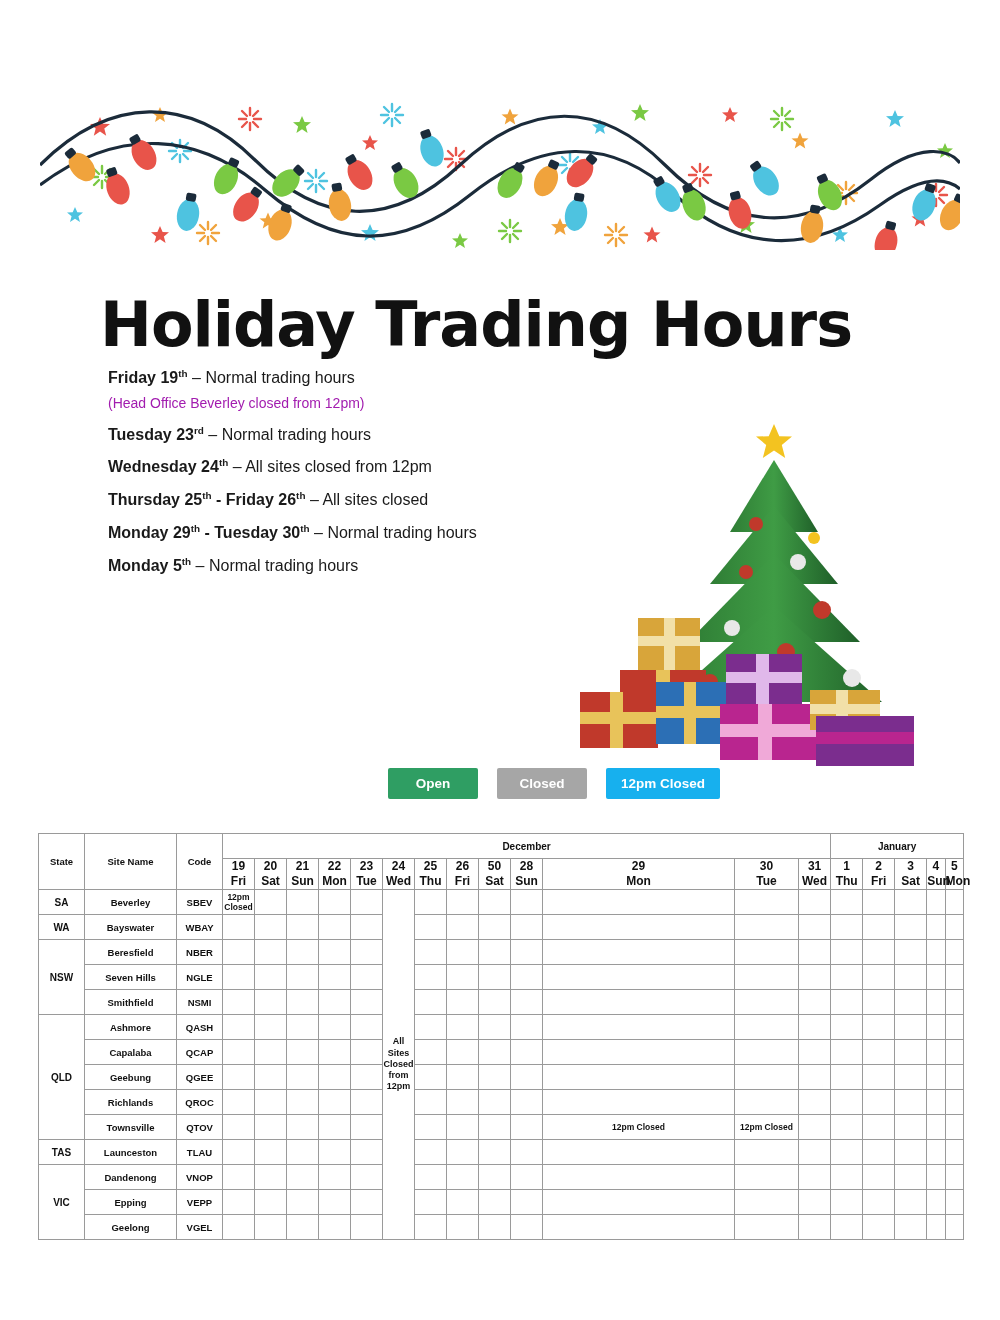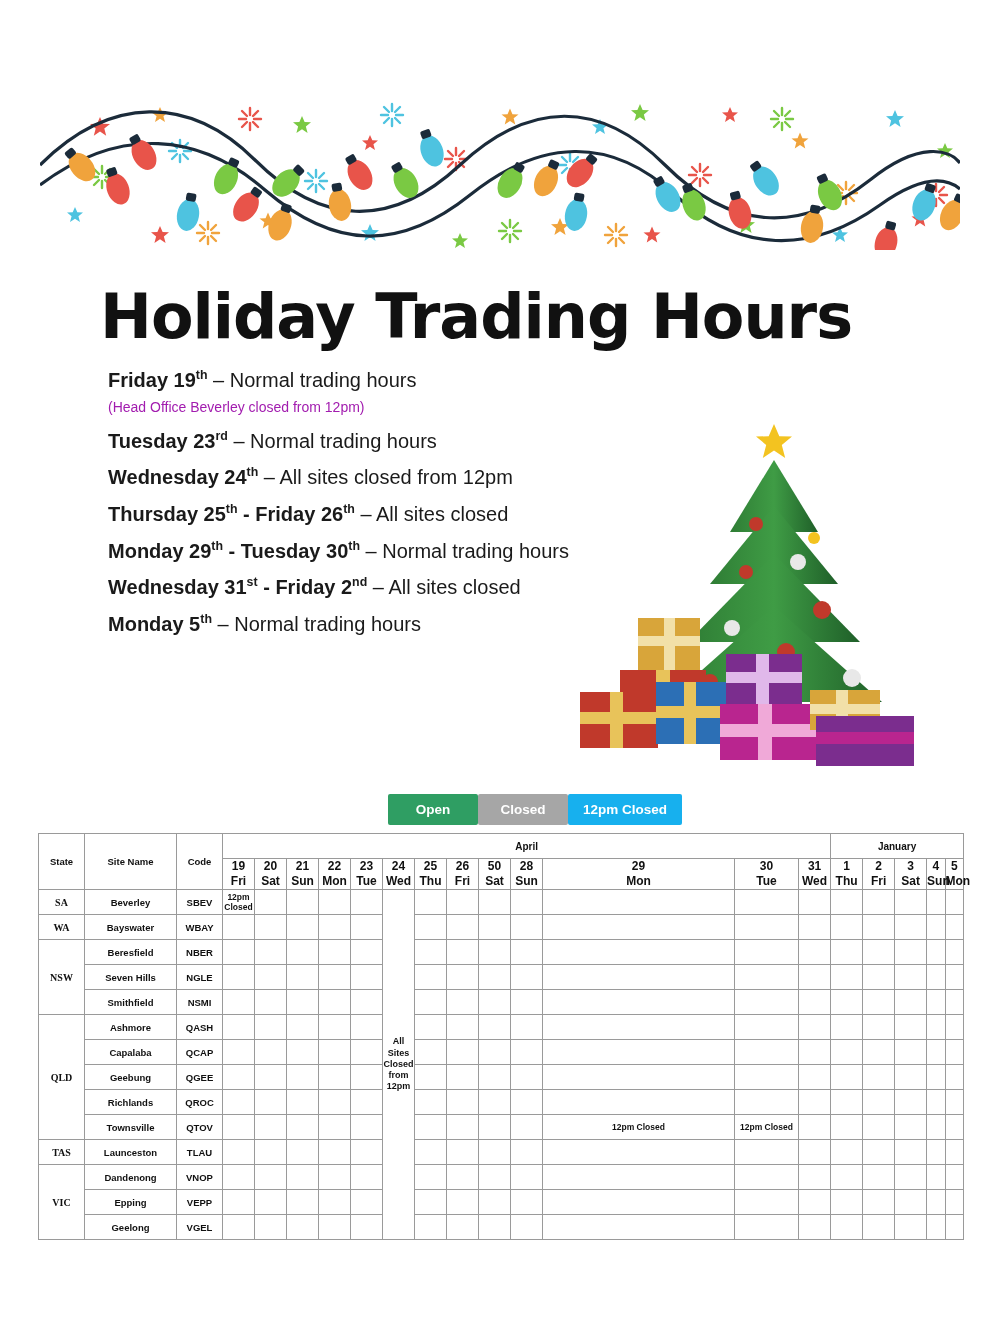--- a/index.html
+++ b/index.html
@@ -14,47 +14,47 @@
   }
 
   
   .lights-banner {
     position:absolute; left:40px; top:55px; width:920px; height:195px;
   }
   .lights-banner svg { display:block; }
 
   
   .title {
-    position:absolute; left:100px; top:280px;
+    position:absolute; left:100px; top:288px;
     font-size:62px; font-weight:bold; letter-spacing:-1px;
     font-family:"DejaVu Sans", sans-serif;
     color:#111;
     white-space:nowrap;
   }
 
   
   .notices {
     position:absolute; left:108px; top:368px; width:640px;
   }
   .notice-line {
-    font-size:20px; color:#1a1a1a; margin-bottom:13px; line-height:1.15;
+    font-size:16px; color:#1a1a1a; margin-bottom:13px; line-height:1.15;
   }
   .notice-line .bold { font-weight:bold; }
   .notice-line sup { font-size:0.62em; vertical-align:super; font-weight:bold; }
   .notice-sub {
     font-size:14px; color:#a21caf; margin-top:-6px; margin-bottom:14px;
   }
 
   
   .tree-art { position:absolute; left:560px; top:420px; width:400px; height:360px; }
 
   
   .legend {
-    position:absolute; left:340px; top:794px;
-    display:flex; padding-left:48px;
+    position:absolute; left:340px; top:768px;
+    display:flex; gap:19px;padding-left:48px;
   }
   .legend-item {
     width:90px; height:31px; border-radius:2px;
     display:flex; align-items:center; justify-content:center;
     color:#fff; font-size:13.5px; font-weight:bold;
   }
   .legend-item.wide { width:114px; }
 
   
   .grid-wrap {
@@ -77,21 +77,21 @@
   .hdr-month { height:20px; font-size:10px; font-weight:bold; }
   .hdr-day { height:33px; font-size:12px; line-height:1.25; font-weight:bold; }
   .hdr-lbl { font-size:9.5px; font-weight:bold; }
   td.open   { background:#2f9e63; }
   td.closed { background:#a6a6a6; }
   td.twelve { background:#17b0ee; color:#fff; font-size:8.5px; line-height:1.2; }
   td.allsites {
     background:#17b0ee; color:#fff; font-size:9px; line-height:1.25; font-weight:bold;
   }
   td.sitename { font-size:9.5px; }
-  td.statecell { font-size:10px;font-family:Liberation Serif, serif; }
+  td.statecell { font-size:10px; }
 </style>
 </head>
 <body>
 
 <div class="lights-banner">
   <svg width="920" height="195" viewBox="0 0 920 195" xmlns="http://www.w3.org/2000/svg">
     <defs>
       <g id="star5">
         <polygon points="0,-10 2.9,-3.3 10,-3 4.3,1.6 6.2,8.8 0,4.6 -6.2,8.8 -4.3,1.6 -10,-3 -2.9,-3.3"></polygon>
       </g>
@@ -276,23 +276,20 @@
   </div>
 
   <div class="notice-line">
     <span class="bold">Thursday 25</span><sup>th</sup><span class="bold"> - Friday 26</span><sup>th</sup><span> – All sites closed</span>
   </div>
 
   <div class="notice-line">
     <span class="bold">Monday 29</span><sup>th</sup><span class="bold"> - Tuesday 30</span><sup>th</sup><span> – Normal trading hours</span>
   </div>
 
-  <div class="notice-line">
-    <span class="bold">Wednesday 31</span><sup>st</sup><span class="bold"> - Friday 2</span><sup>nd</sup><span> – All sites closed</span>
-  </div>
 
   <div class="notice-line">
     <span class="bold">Monday 5</span><sup>th</sup><span> – Normal trading hours</span>
   </div>
 </div>
 
 <div class="tree-art">
   <svg width="400" height="360" viewBox="0 0 400 360" xmlns="http://www.w3.org/2000/svg">
     <defs>
       <linearGradient id="tg" x1="0" y1="0" x2="1" y2="0">
@@ -391,21 +388,21 @@
         <col class="c-day">
         <col class="c-day">
         <col class="c-day">
         <col class="c-day">
     </colgroup>
     <thead>
       <tr>
         <th rowspan="2" class="hdr-lbl">State</th>
         <th rowspan="2" class="hdr-lbl">Site Name</th>
         <th rowspan="2" class="hdr-lbl">Code</th>
-        <th colspan="15" class="hdr-month">April</th>
+        <th colspan="15" class="hdr-month">December</th>
         <th colspan="5" class="hdr-month">January</th>
       </tr>
       <tr id="day-header-row">
           <th class="hdr-day">
             <div>19</div>
             <div>Fri</div>
           </th>
           <th class="hdr-day">
             <div>20</div>
             <div>Sat</div>

